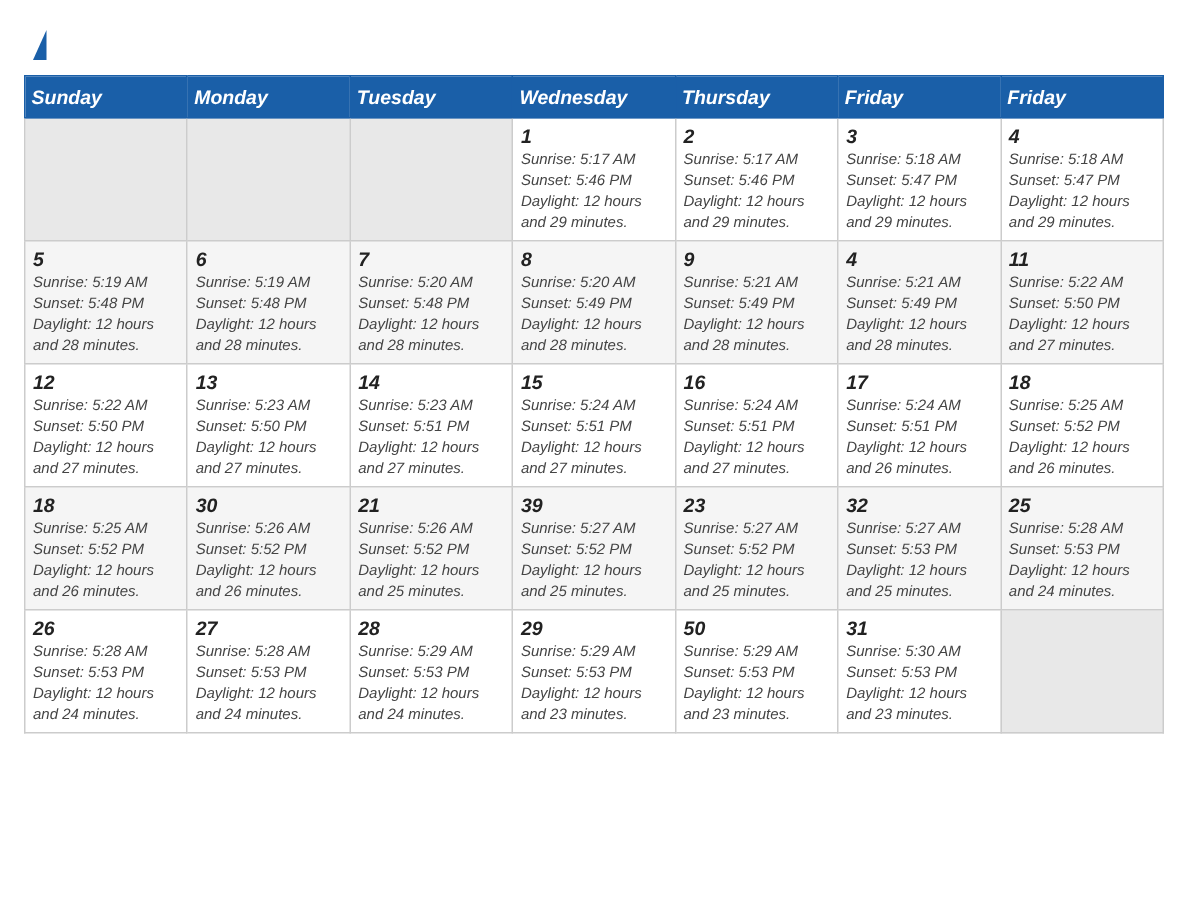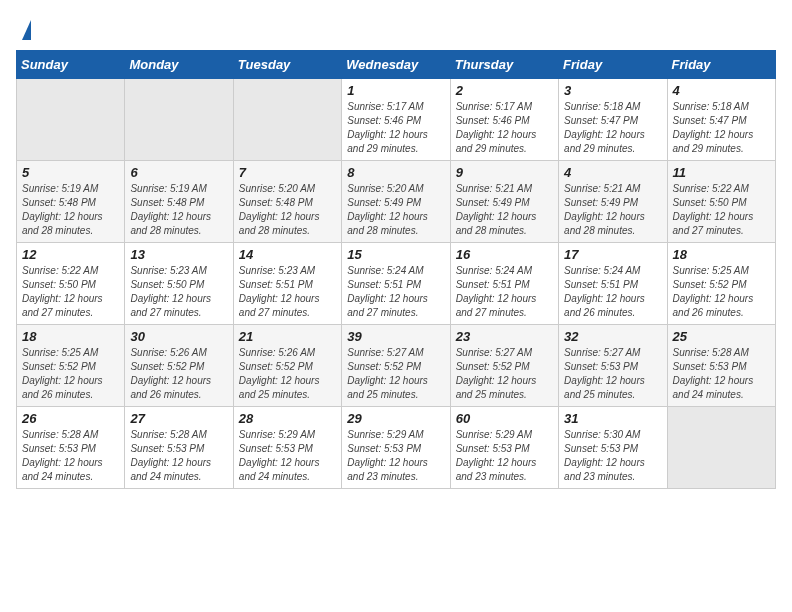--- a/index.html
+++ b/index.html
@@ -319,21 +319,21 @@
 and 24 minutes.</div>
         </td>
         <td>
           <span class="day-number">29</span>
           <div class="day-info" style="white-space: pre-line;">Sunrise: 5:29 AM
 Sunset: 5:53 PM
 Daylight: 12 hours
 and 23 minutes.</div>
         </td>
         <td>
-          <span class="day-number">60</span>
+          <span class="day-number">50</span>
           <div class="day-info" style="white-space: pre-line;">Sunrise: 5:29 AM
 Sunset: 5:53 PM
 Daylight: 12 hours
 and 23 minutes.</div>
         </td>
         <td>
           <span class="day-number">31</span>
           <div class="day-info" style="white-space: pre-line;">Sunrise: 5:30 AM
 Sunset: 5:53 PM
 Daylight: 12 hours

